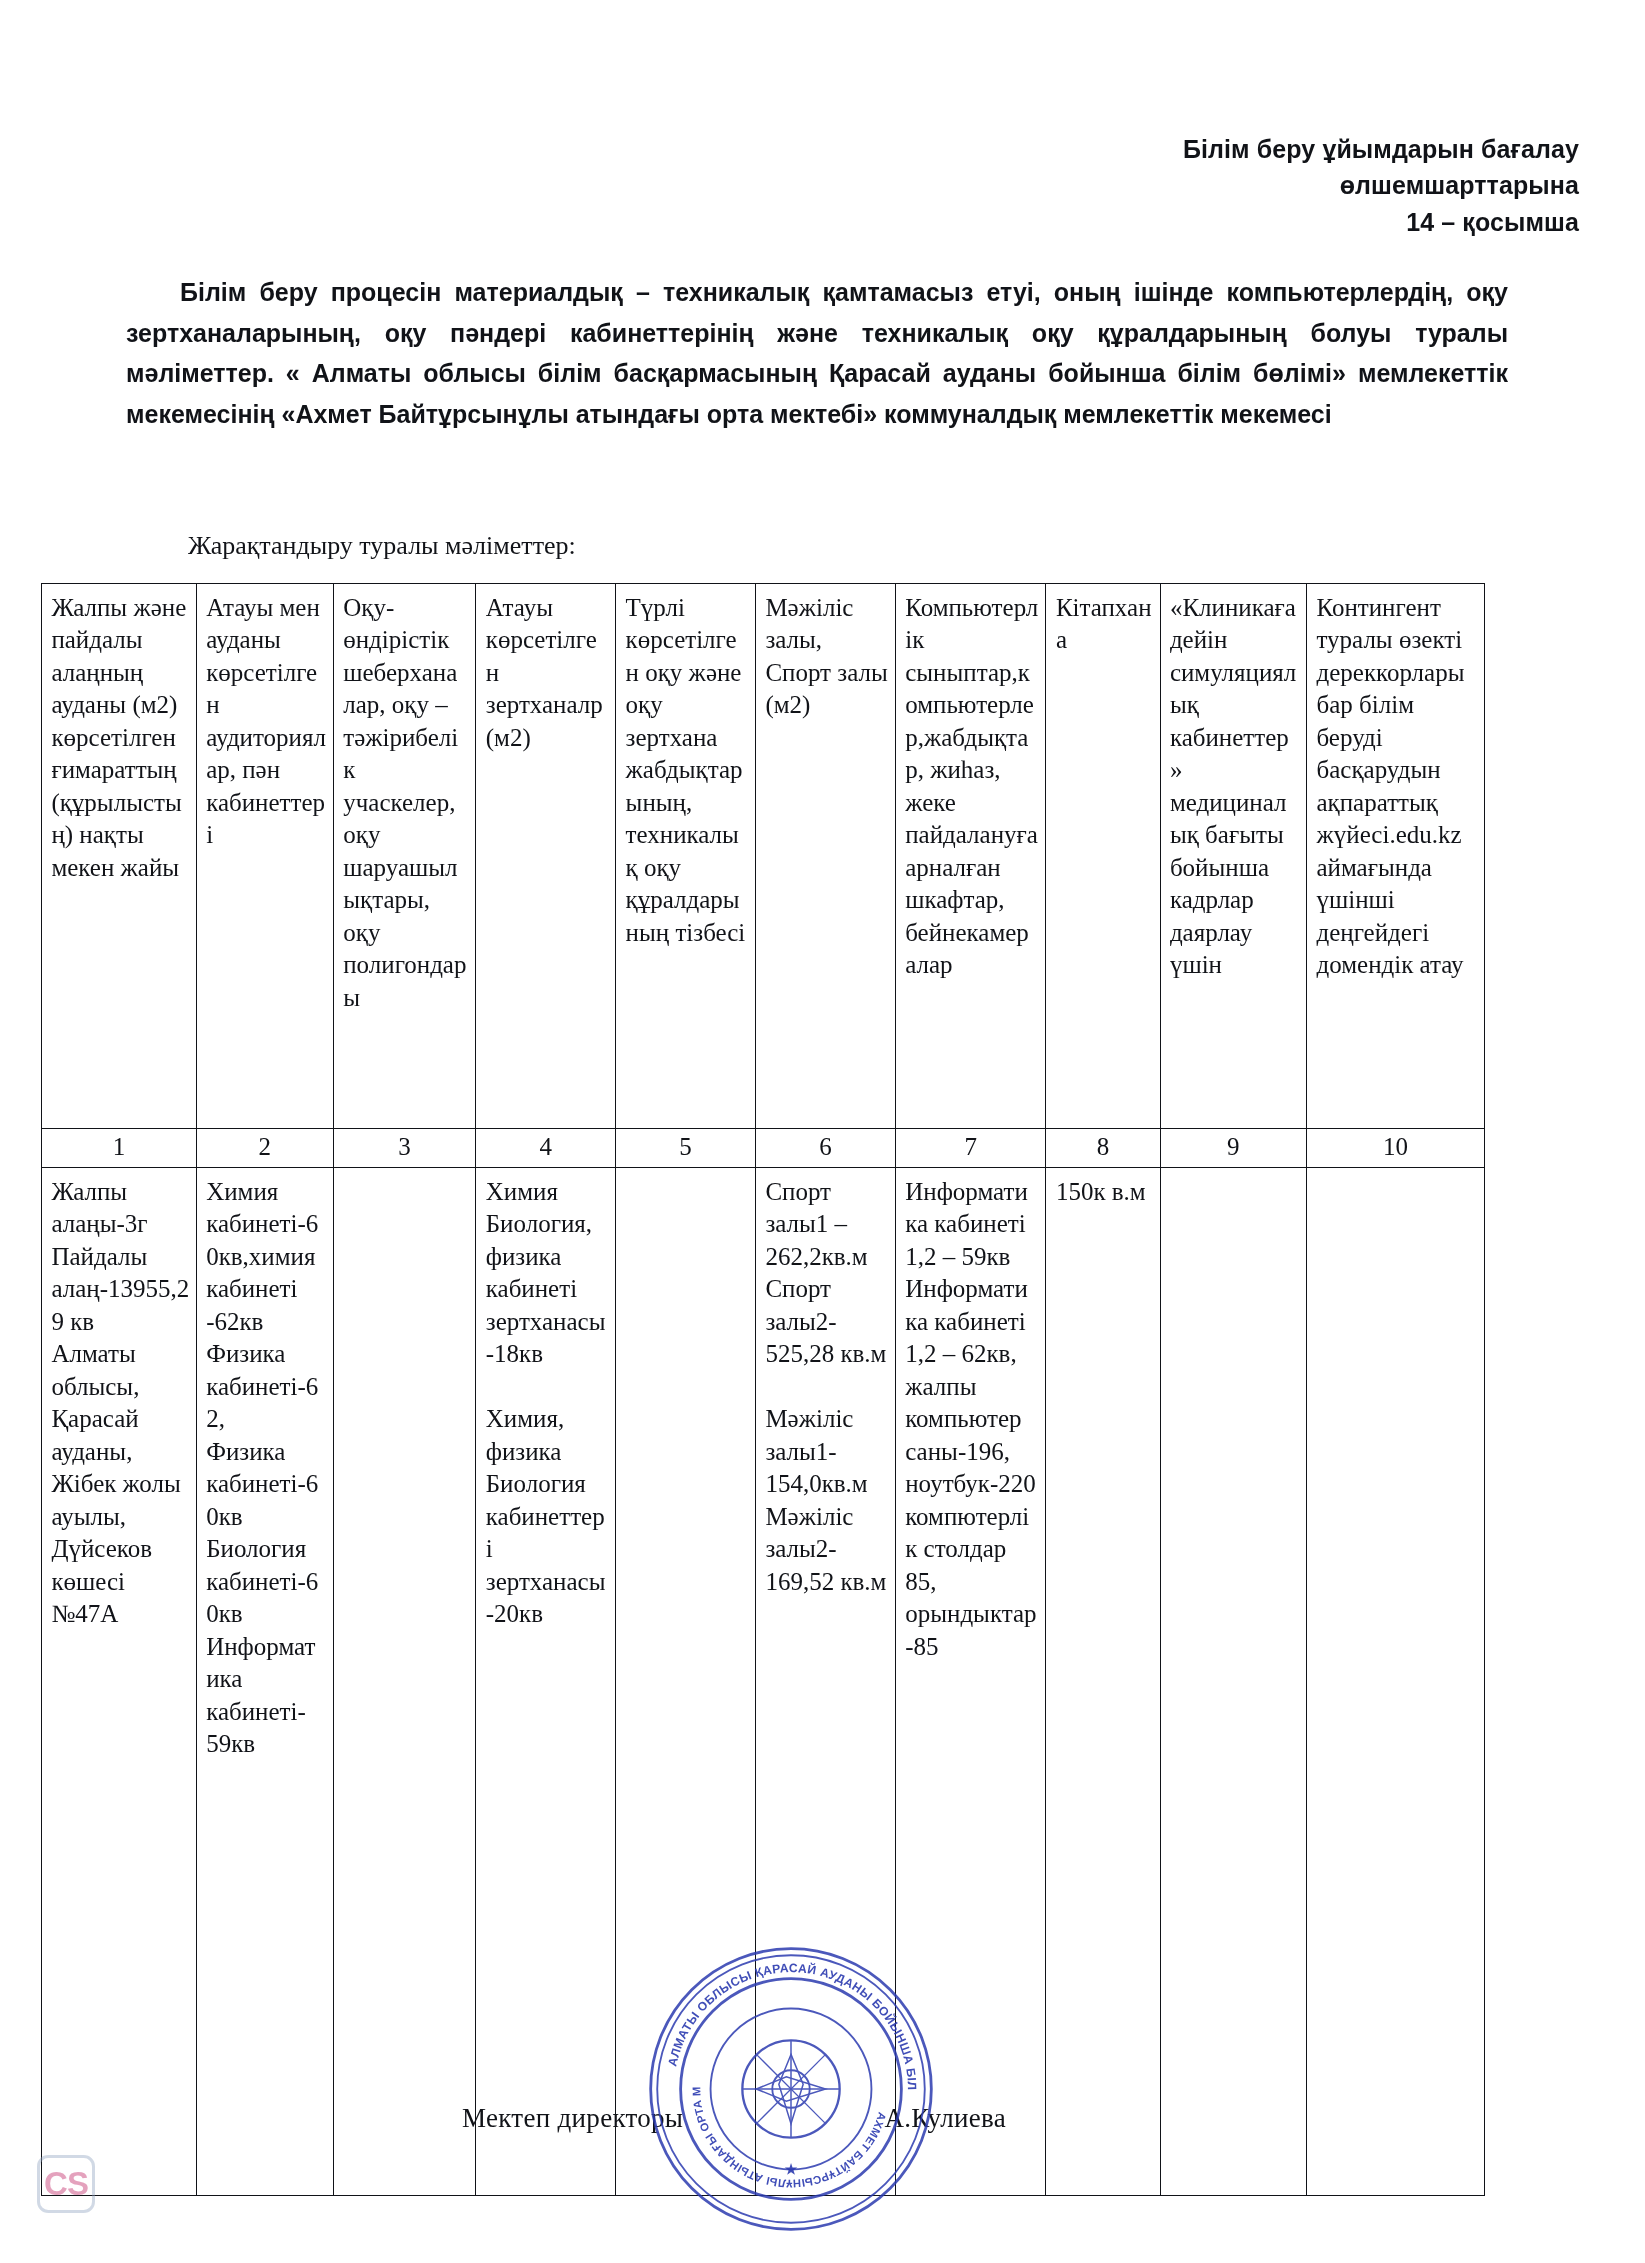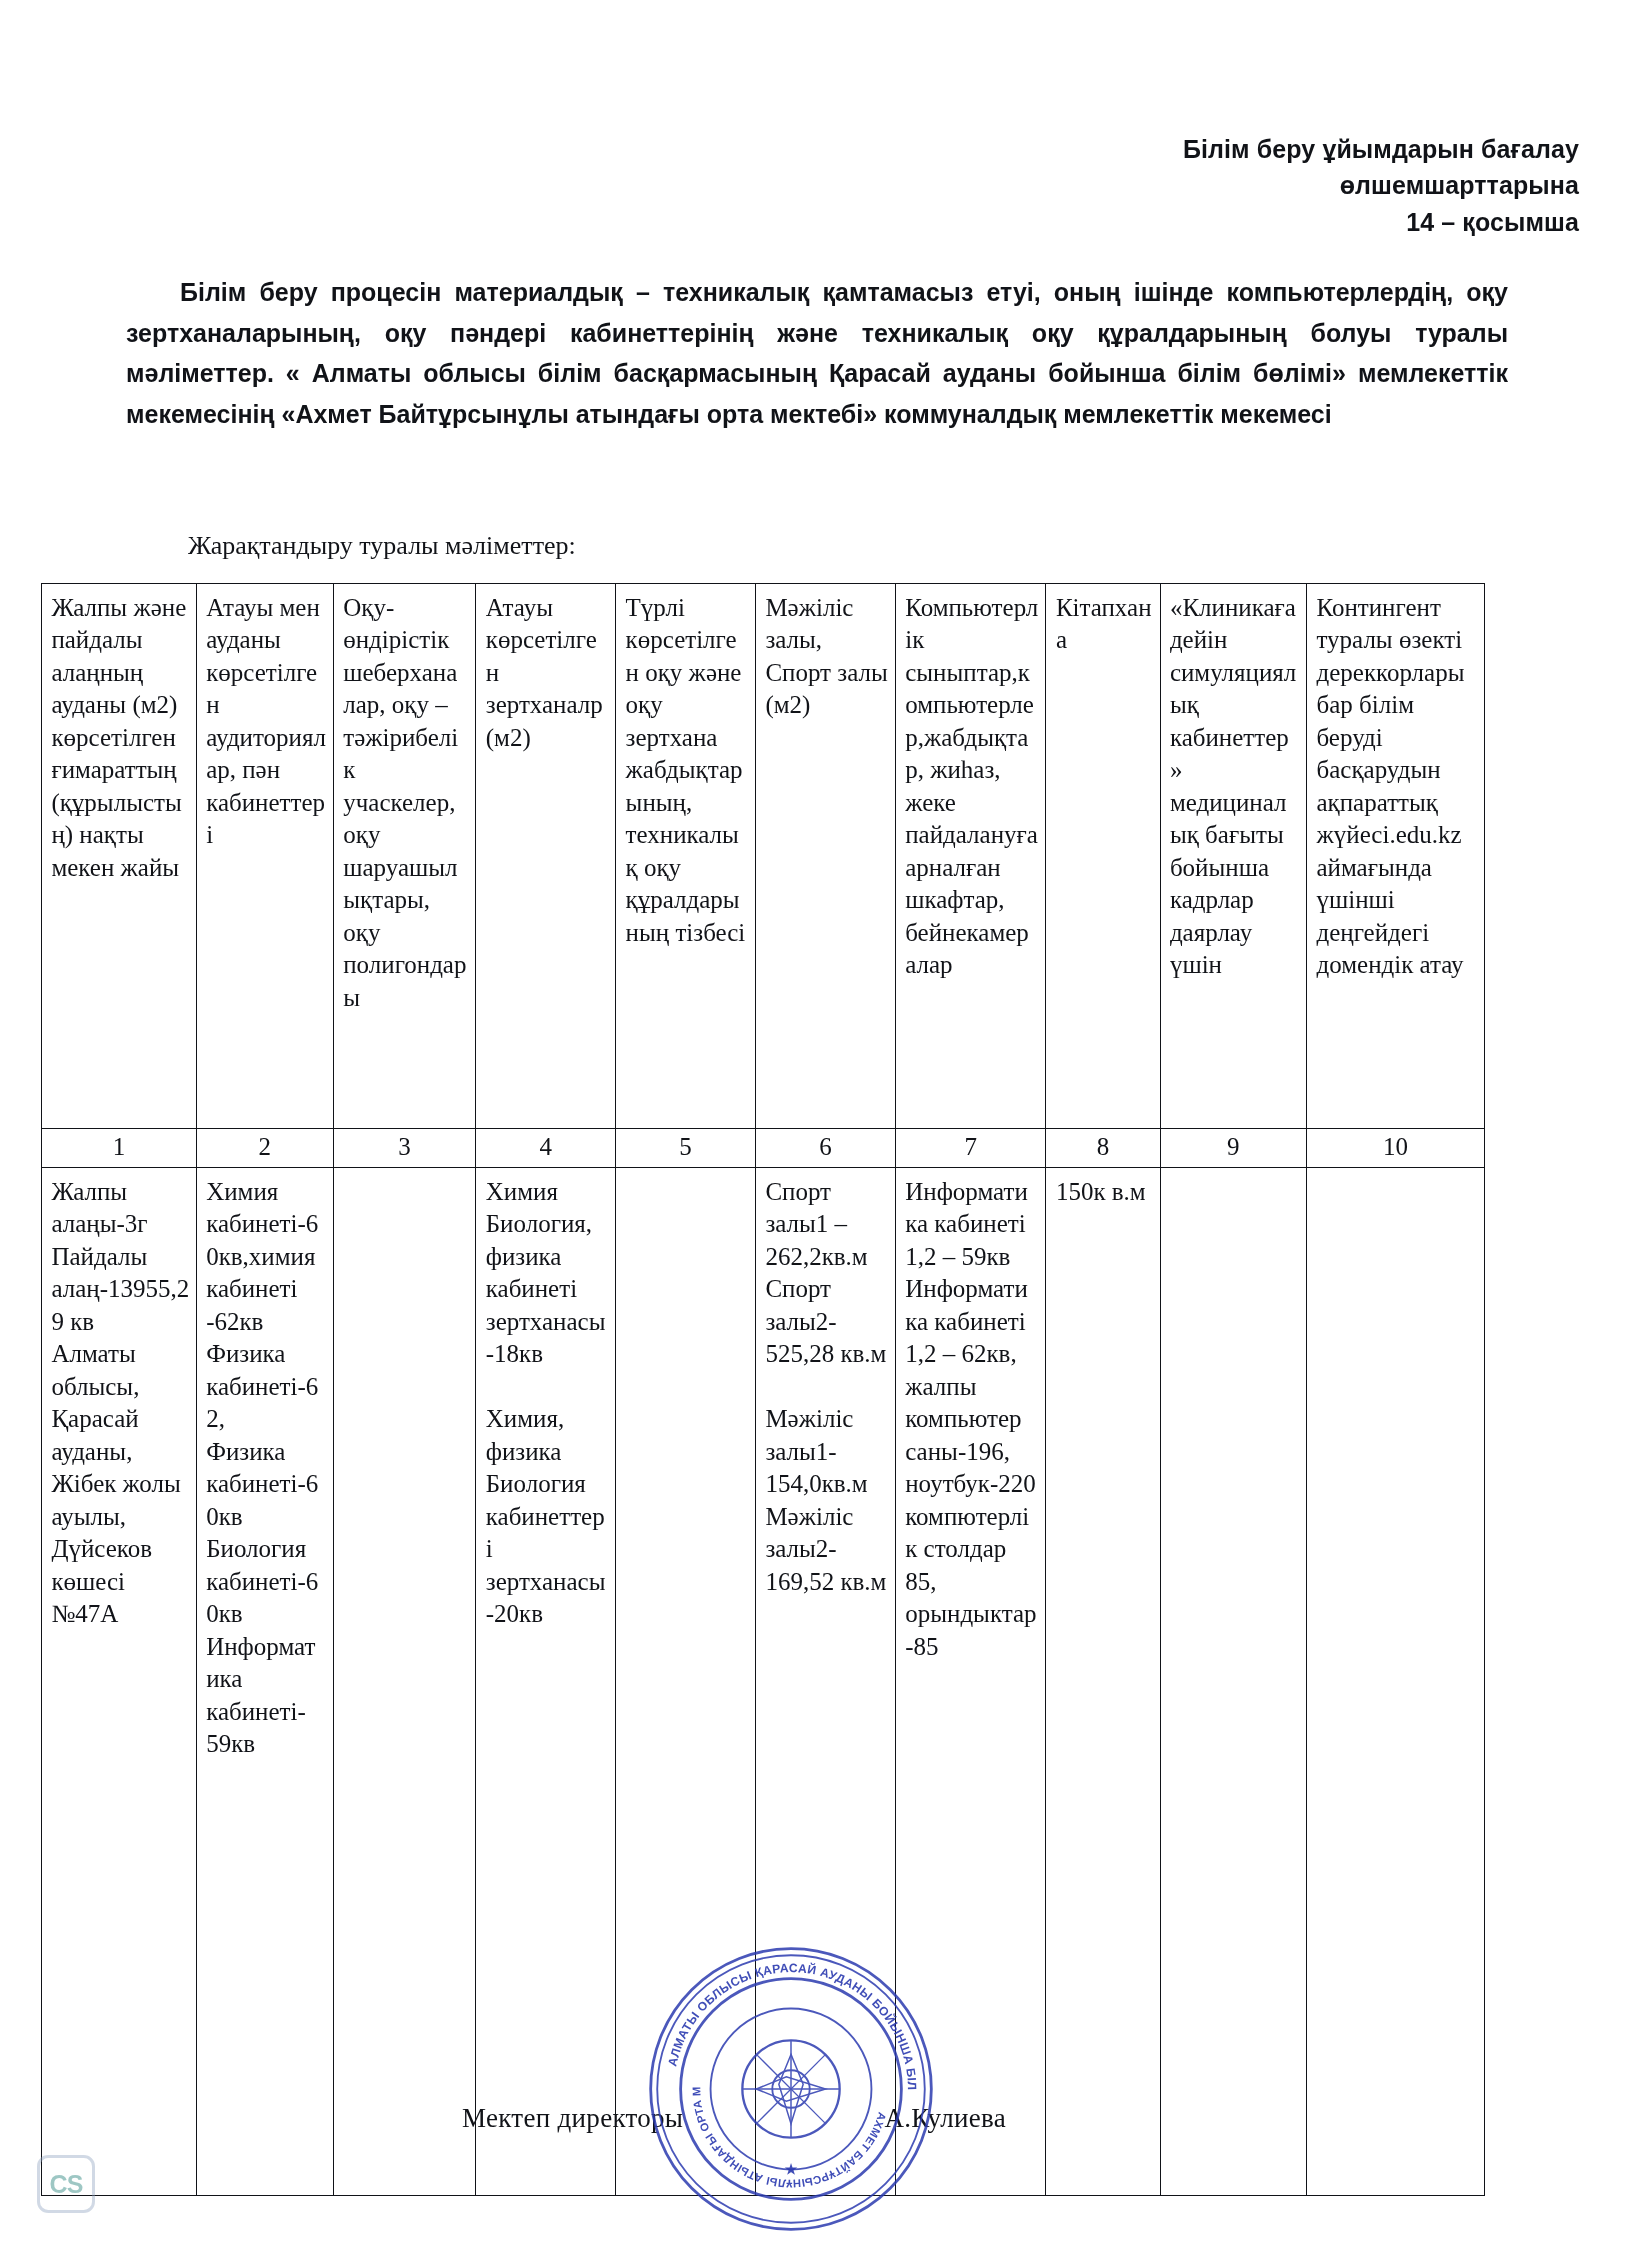--- a/index.html
+++ b/index.html
@@ -112,23 +112,23 @@
 
   
   .watermark {
     position:absolute; left:37px; top:2155px;
     display:flex; align-items:center; gap:17px;
     opacity:.40;
   }
   .wm-badge {
     width:52px; height:52px; border-radius:11.2px;
     border:3.7px solid #8fa3bf;
-    color:#0f766e;
+    color:#be185d;
     font-family:"Liberation Sans", sans-serif;
-    font-weight:bold; font-size:25px;
+    font-weight:bold; font-size:33px;
     display:flex; align-items:center; justify-content:center;
     letter-spacing:-0.9px;
   }
   .wm-text {
     font-family:"Liberation Sans", sans-serif;
     font-size:41px;
     color:#8b8f96;
   }
 </style>
 </head>

